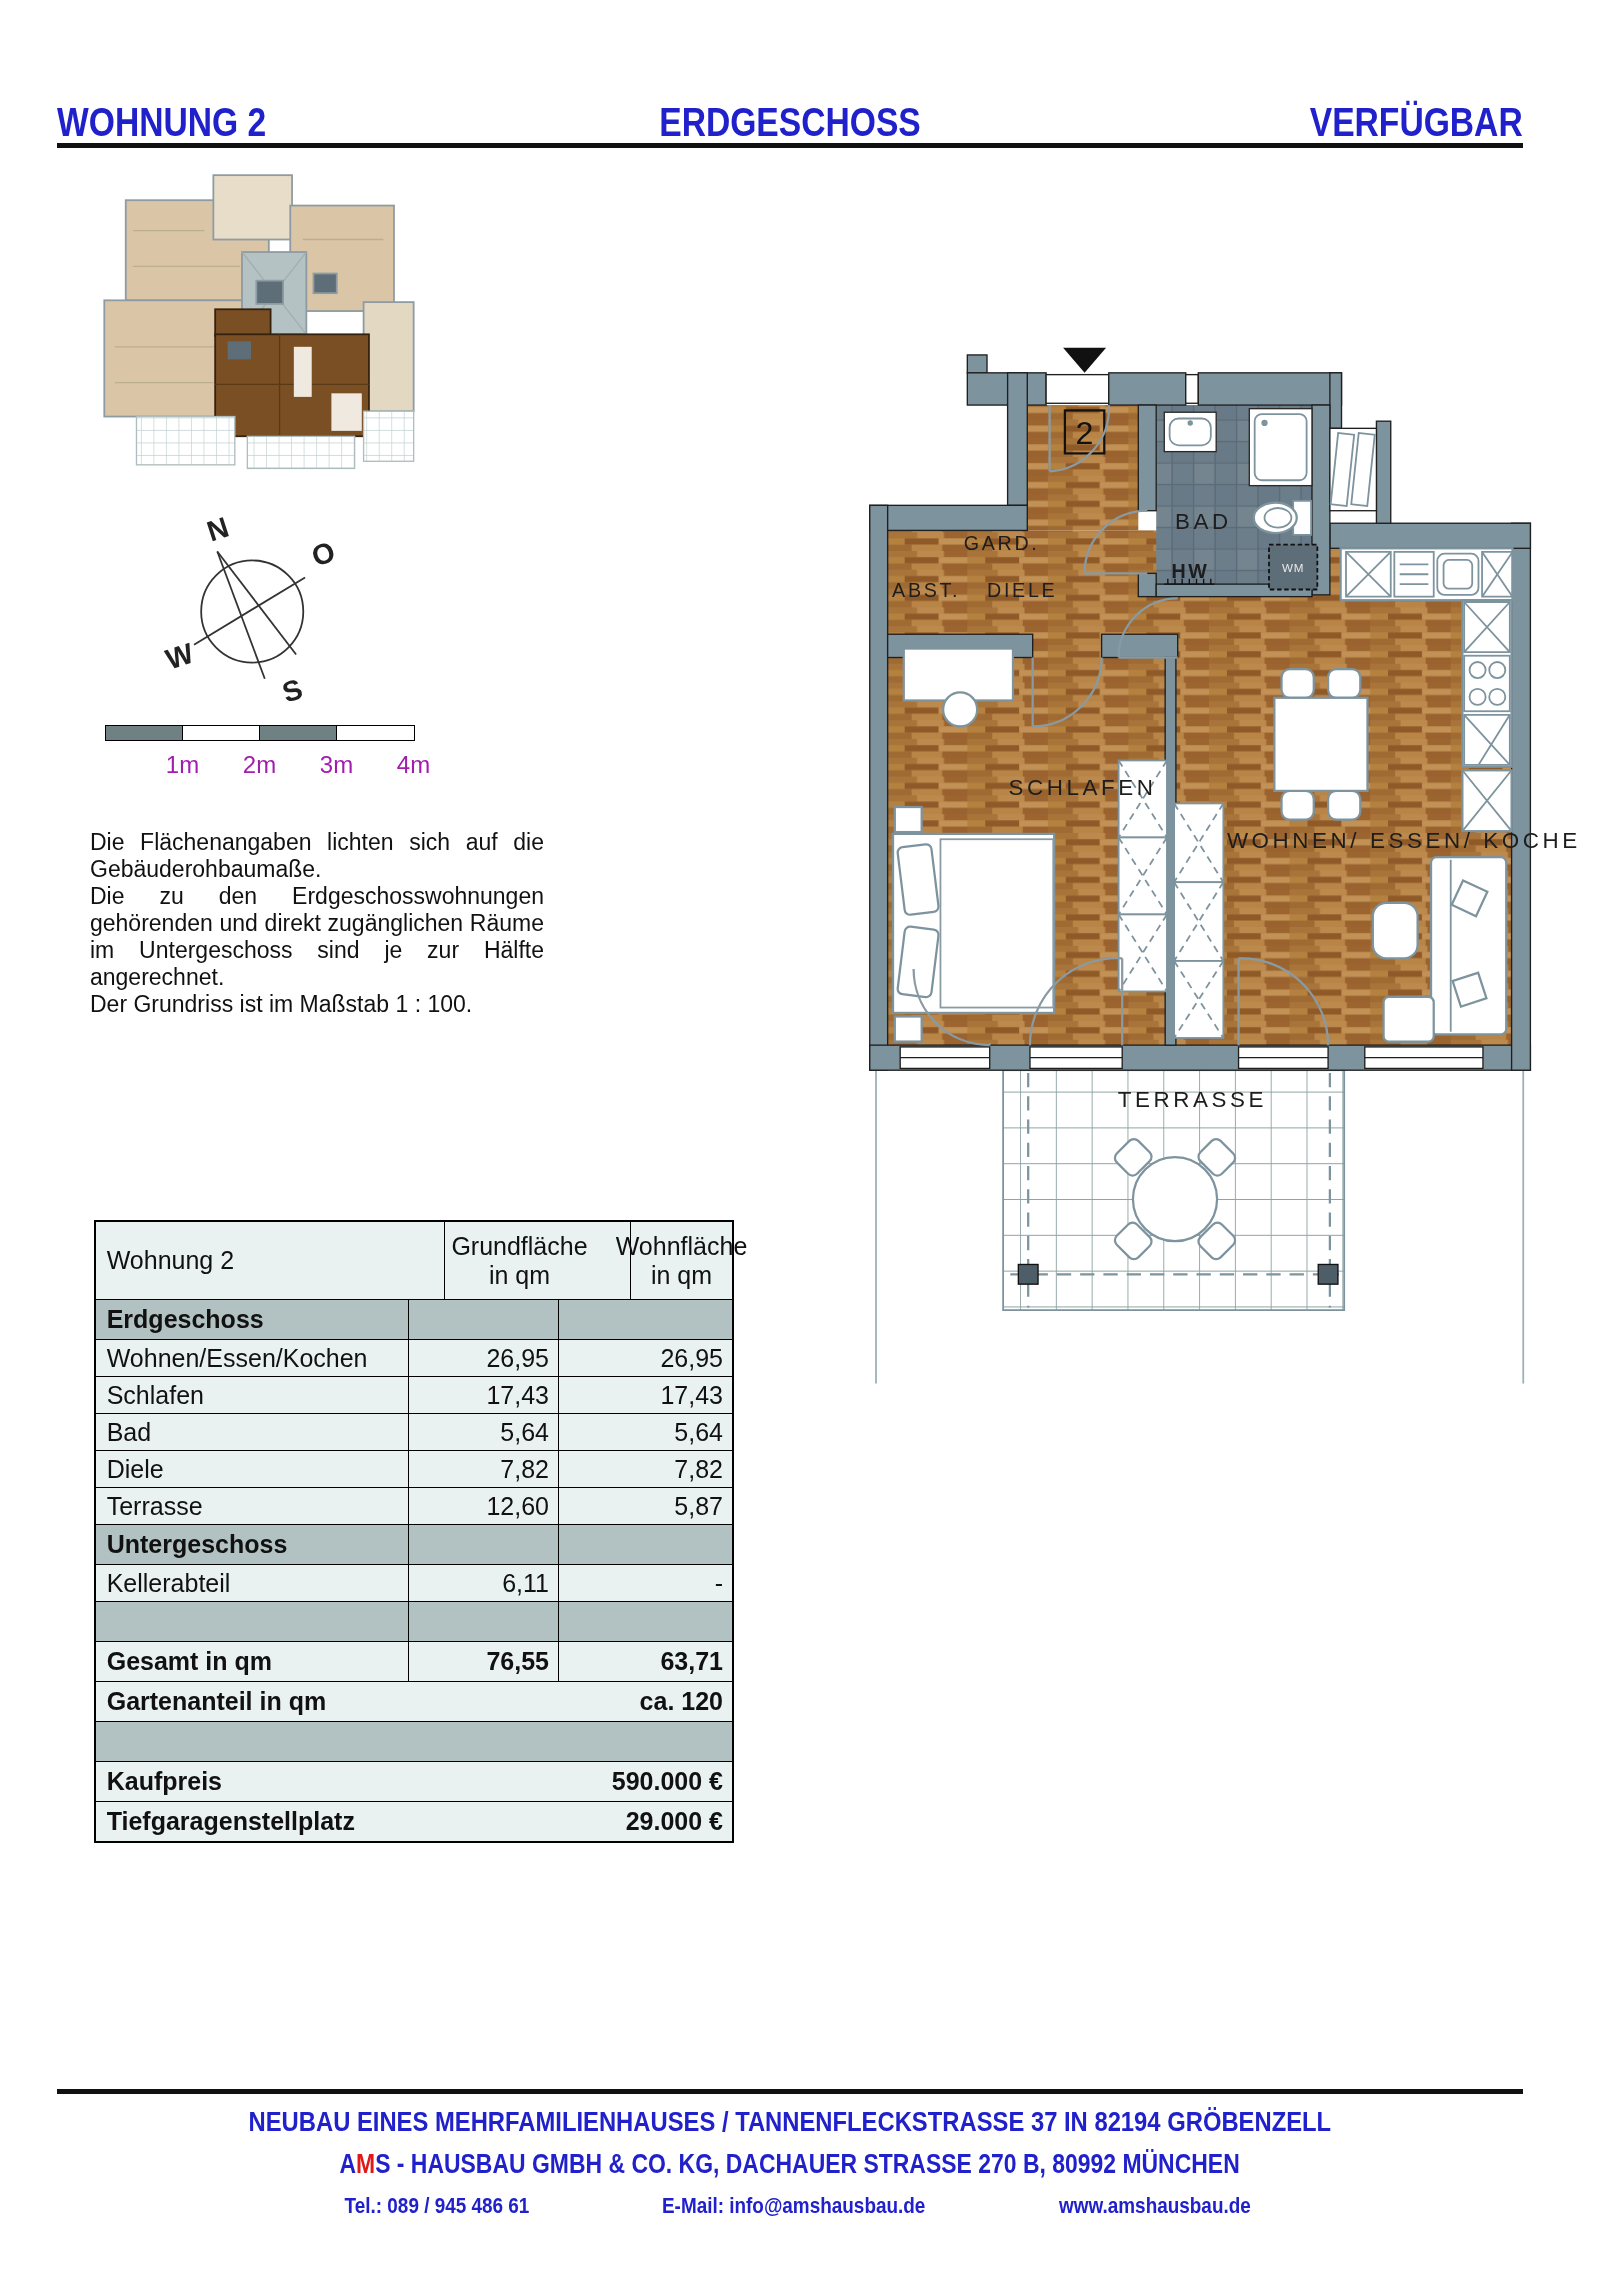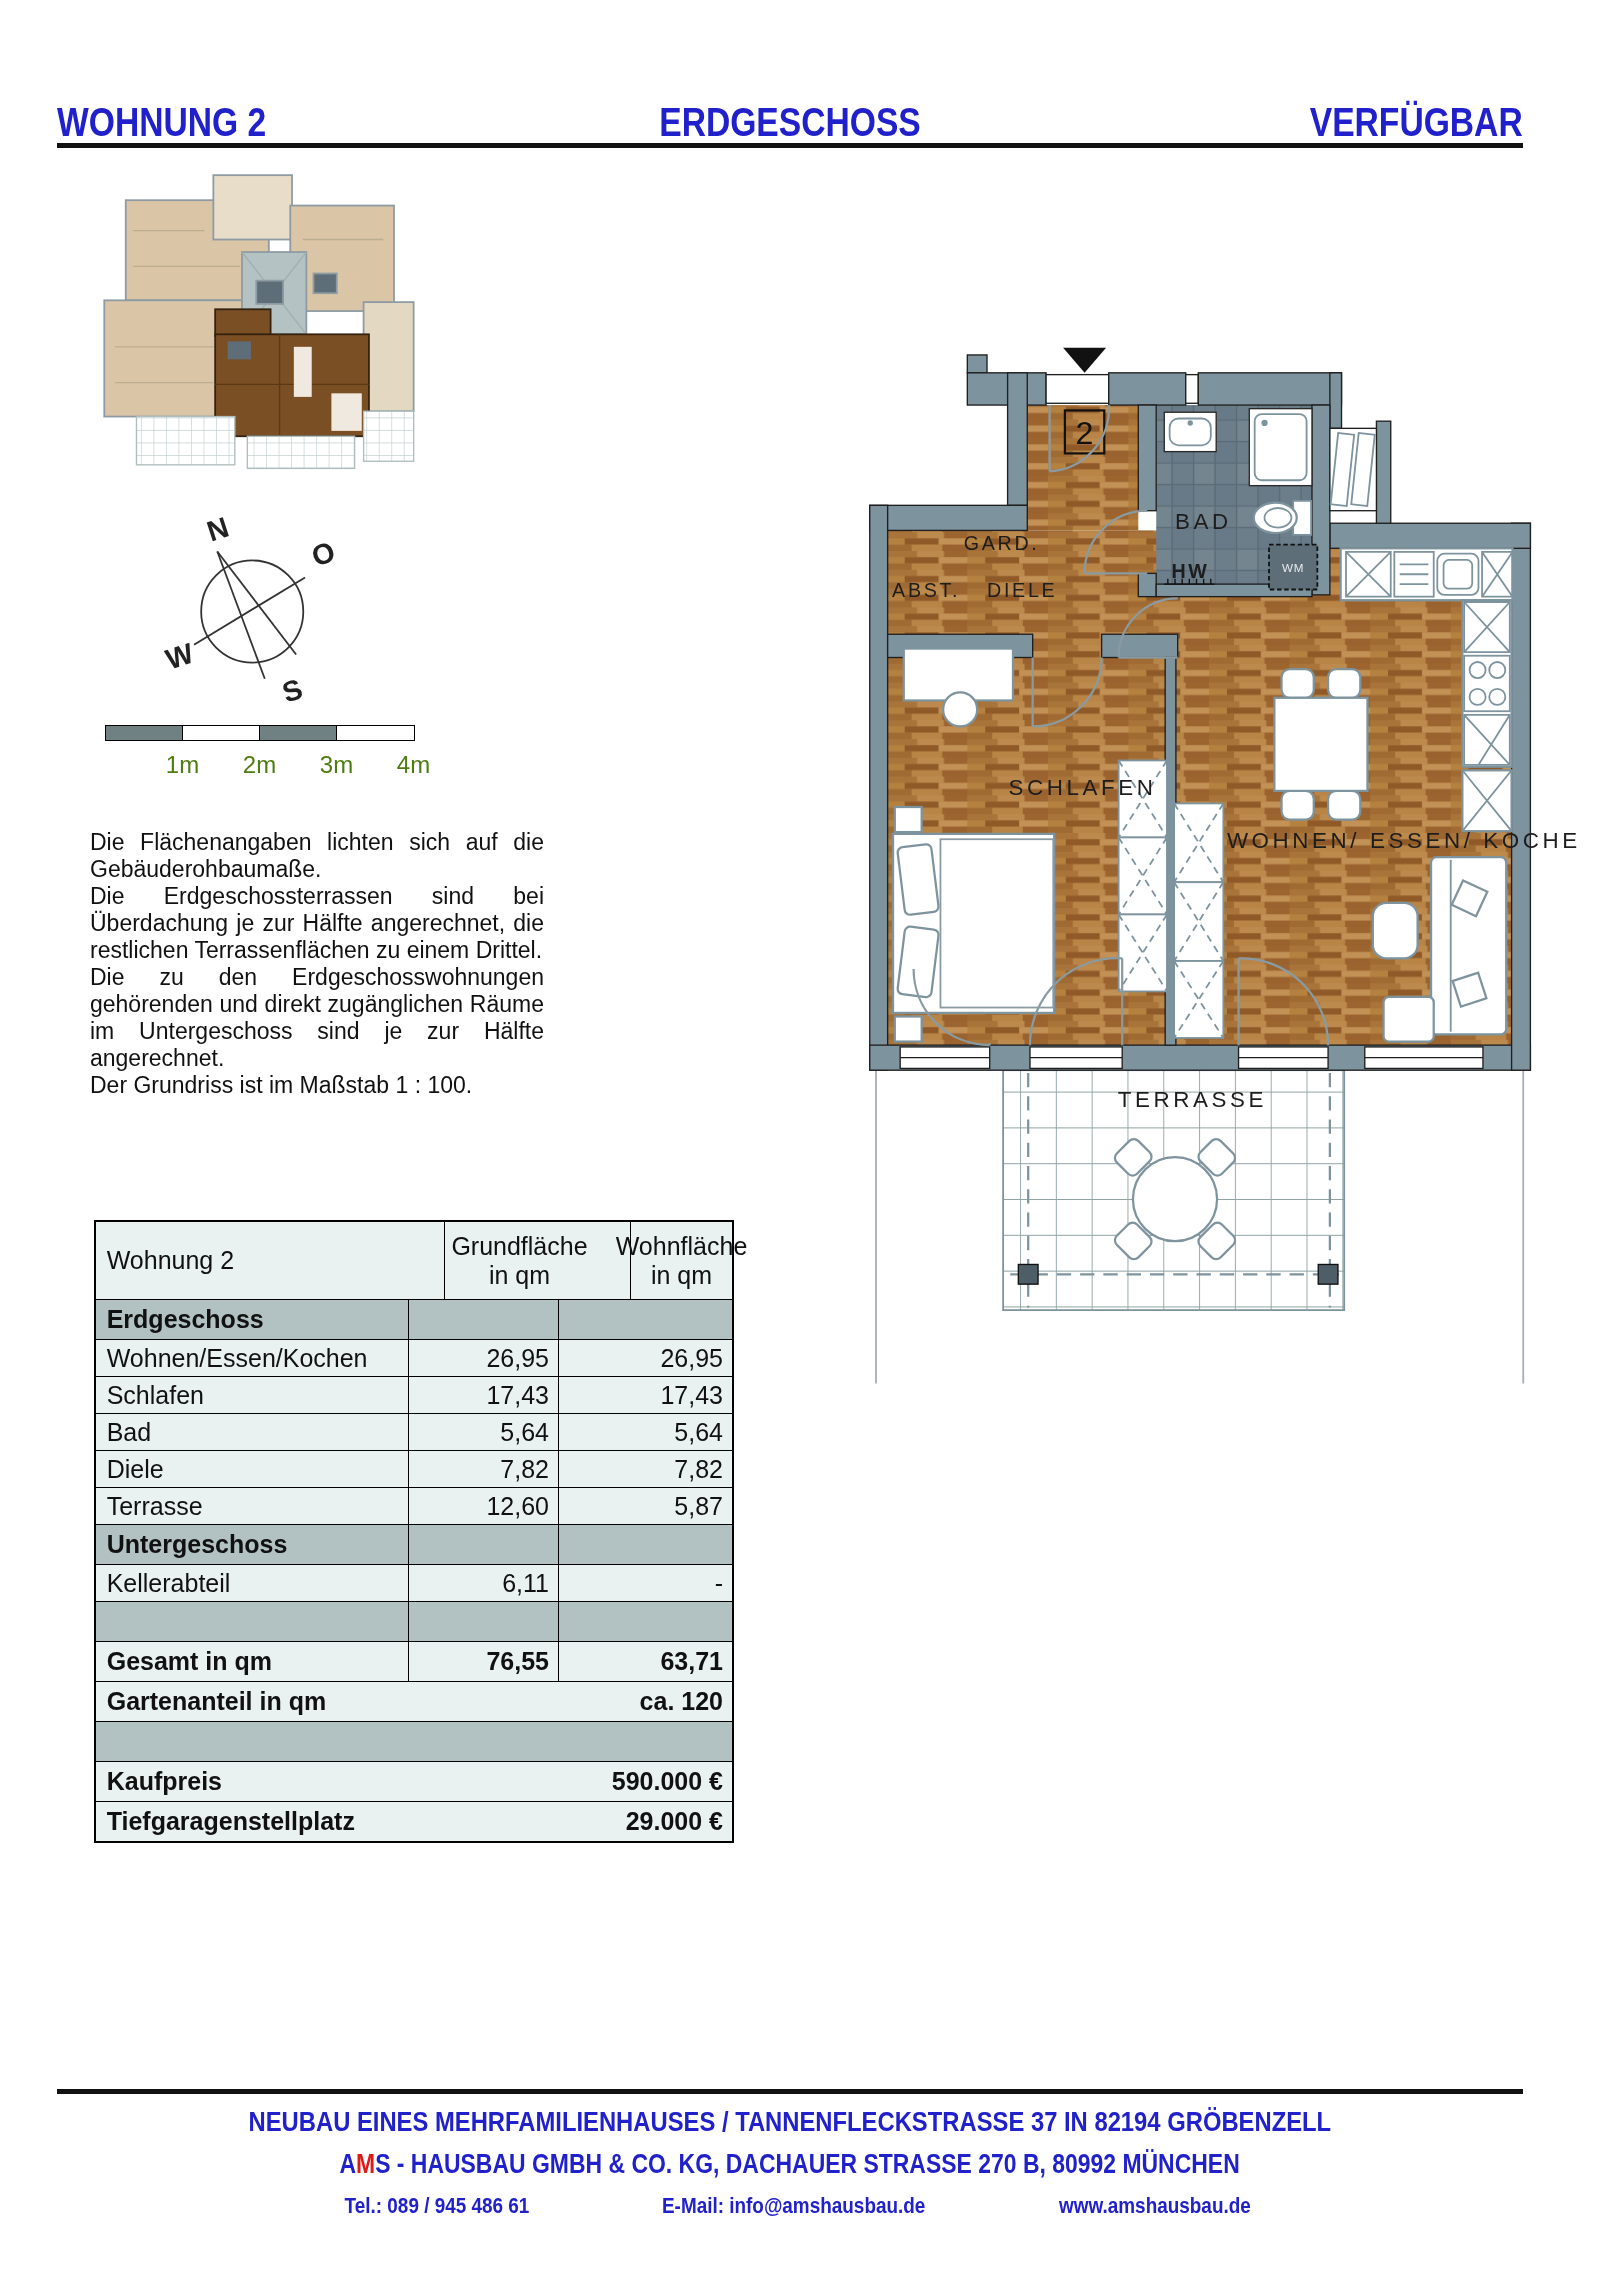--- a/index.html
+++ b/index.html
@@ -11,21 +11,21 @@
   .hdr-center{left:50%;transform:translateX(-50%) scaleX(.82);}
   .hdr-right{right:57px;transform:scaleX(.82);transform-origin:right center;}
   .hdr-rule{position:absolute;left:57px;right:57px;top:143px;height:4.5px;background:#111;}
   
   .mini-plan{position:absolute;left:79px;top:168px;}
   .compass{position:absolute;left:134px;top:504px;}
   .scalebar{position:absolute;left:105px;top:725px;width:308px;height:14.3px;border:1.8px solid #000;display:flex;}
   .scalebar span{display:block;height:100%;box-sizing:border-box;border-right:1.8px solid #000;}
   .scalebar span:last-child{border-right:none;}
   .sb-labels{position:absolute;left:105px;top:751px;width:385px;height:27px;}
-  .sb-labels span{position:absolute;width:77px;text-align:center;font-size:24px;color:#4d7c0f;}
+  .sb-labels span{position:absolute;width:77px;text-align:center;font-size:24px;color:#a21caf;}
   .notes{position:absolute;left:90px;top:829px;width:454px;font-size:23px;line-height:27px;text-align:justify;}
   .notes p{margin:0;}
   
   .area-table{position:absolute;left:94px;top:1220px;width:636px;border:2.7px solid #000;font-size:25px;}
   .t-row{display:flex;border-bottom:1.8px solid #000;background:#eaf1f1;}
   .t-row:last-child{border-bottom:none;}
   .t-row.section,.t-row.spacer-cells,.t-row.spacer-wide{background:#b2c1c1;}
   .c{box-sizing:border-box;display:flex;align-items:center;min-width:0;}
   .c1{width:312px;}
   .c2{width:150px;border-left:1.8px solid #000;}
@@ -123,21 +123,20 @@
   </div>
   <div class="sb-labels" id="sb-labels">
       <span style="left: 39px;">1m</span>
       <span style="left: 116px;">2m</span>
       <span style="left: 193px; text-align: center;">3m</span>
       <span style="left: 270px;">4m</span>
     </div>
 
   <div class="notes" id="notes">
       <p>Die Flächenangaben lichten sich auf die Gebäuderohbaumaße.</p>
-      <p>Die Erdgeschossterrassen sind bei Überdachung je zur Hälfte angerechnet, die restlichen Terrassenflächen zu einem Drittel.</p>
       <p>Die zu den Erdgeschosswohnungen gehörenden und direkt zugänglichen Räume im Untergeschoss sind je zur Hälfte angerechnet.</p>
       <p>Der Grundriss ist im Maßstab 1 : 100.</p>
     </div>
 
   <div class="area-table" id="area-table">
     <div class="t-row header">
       <div class="c c1 lbl">Wohnung 2</div>
       <div class="c c2">
         <span>Grundfläche</span>
         <span>in qm</span>

